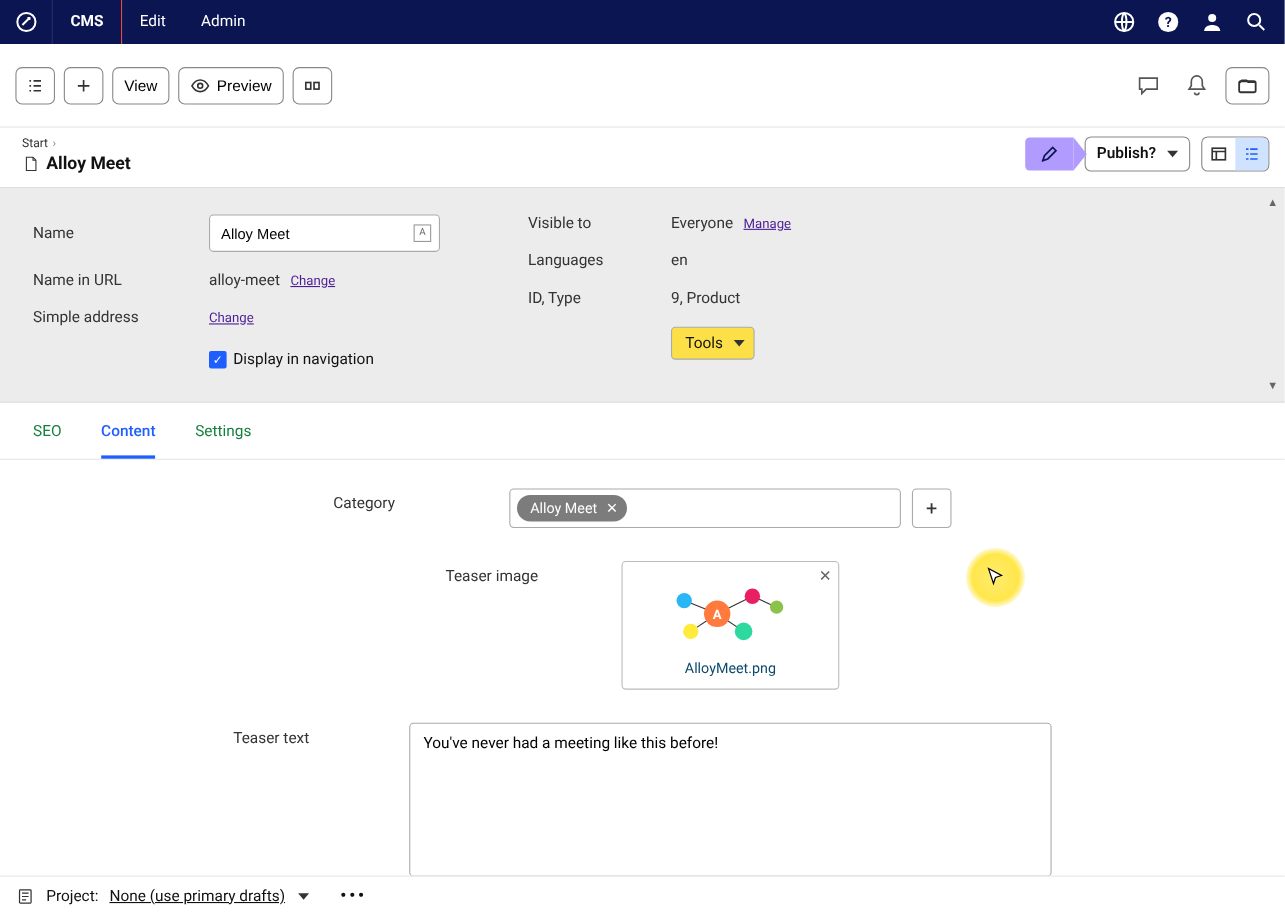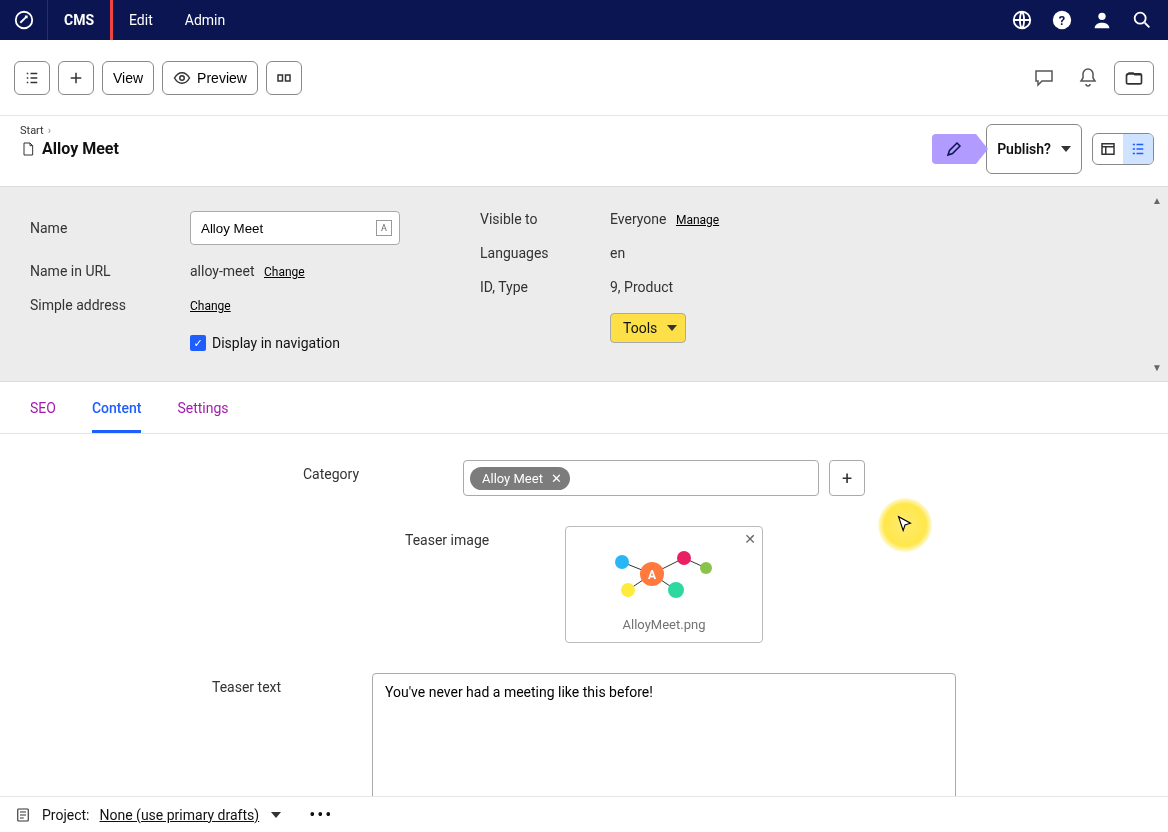--- a/index.html
+++ b/index.html
@@ -3,21 +3,21 @@
 <meta charset="utf-8">
 <style>
   * { box-sizing: border-box; margin: 0; padding: 0; }
   body { font-family: -apple-system, BlinkMacSystemFont, "Segoe UI", Roboto, Arial, sans-serif; font-size: 14px; color: #111; width: 1168px; height: 832px; overflow: hidden; background: #fff; position: relative; }
 
   
   .topbar { background: #0a1551; color: #fff; height: 40px; display: flex; align-items: center; justify-content: space-between; }
   .topbar-left { display: flex; align-items: stretch; height: 100%; }
   .logo-cell { width: 48px; display:flex; align-items:center; justify-content:center; border-right: 1px solid #2a2f6a; }
   .logo-cell svg { width: 22px; height: 22px; }
-  .nav-item { display:flex; align-items:center; padding: 0 16px; color:#fff; cursor:pointer; border-right: 3px solid #ef4444; }
+  .nav-item { display:flex; align-items:center; padding: 0 16px; color:#fff; cursor:pointer; border-right: 1px solid #ef4444; }
   .nav-item.nb { border-right: none; }
   .nav-item.bold { font-weight: 700; }
   .topbar-right { display:flex; align-items:center; gap: 4px; padding-right: 8px; }
   .topbar-icon { width: 36px; height: 36px; display:flex; align-items:center; justify-content:center; cursor:pointer; }
   .topbar-icon svg { width: 22px; height: 22px; fill: #fff; }
 
   
   .toolbar { height: 76px; border-bottom: 1px solid #e5e5e5; display:flex; align-items:center; justify-content:space-between; padding: 0 14px; }
   .tool-group { display:flex; align-items:center; gap: 8px; }
   .btn { border: 1px solid #888; border-radius: 6px; background:#fff; height: 34px; min-width: 34px; display:inline-flex; align-items:center; justify-content:center; padding: 0 10px; cursor:pointer; font-size: 14px; gap:6px; }
@@ -31,62 +31,62 @@
   .crumbrow { display:flex; align-items:flex-start; justify-content:space-between; padding: 8px 14px 12px 20px; }
   .crumb-left { display:flex; flex-direction:column; gap:2px; }
   .breadcrumb { font-size: 11px; color:#333; display:flex; align-items:center; gap:4px; }
   .breadcrumb .chev { color:#888; }
   .page-title-row { display:flex; align-items:center; gap:6px; font-size: 16px; font-weight:700; }
   .page-title-row svg { width:16px; height:16px; }
   .crumb-right { display:flex; align-items:center; gap:10px; }
   .edit-badge { background:#b19bff; width:44px; height:30px; display:flex; align-items:center; justify-content:center; border-radius:4px 0 0 4px; position:relative; }
   .edit-badge::after { content:""; position:absolute; right:-12px; top:0; border-top:15px solid transparent; border-bottom:15px solid transparent; border-left:12px solid #b19bff; }
   .edit-badge svg { width:18px; height:18px; stroke:#0a1551; fill:none; stroke-width:2; }
-  .publish-btn { border:1px solid #888; border-radius:6px; height:50px; padding: 0 10px; display:flex; align-items:center; gap:10px; cursor:pointer; background:#fff; }
+  .publish-btn { border:1px solid #888; border-radius:6px; height:32px; padding: 0 10px; display:flex; align-items:center; gap:10px; cursor:pointer; background:#fff; }
   .view-toggle-group { display:flex; border:1px solid #888; border-radius:6px; overflow:hidden; height:32px; }
   .view-toggle { width:30px; display:flex; align-items:center; justify-content:center; cursor:pointer; }
   .view-toggle.active { background:#cfe2ff; }
   .view-toggle svg { width:18px; height:18px; }
 
   
   .props { background:#ececec; border-top:1px solid #ddd; border-bottom:1px solid #ddd; padding: 24px 30px 30px 30px; position:relative; }
   .prop-carets { position:absolute; right:4px; top:0; bottom:0; width:14px; display:flex; flex-direction:column; justify-content:space-between; align-items:center; padding:8px 0; color:#666; font-size:10px; }
   .props-cols { display:flex; gap: 80px; }
   .props-col { display:flex; flex-direction:column; gap: 18px; }
   .prop-row { display:flex; align-items:center; gap: 20px; }
   .prop-label { width: 140px; color:#333; }
   .text-input { height:34px; border:1px solid #aaa; border-radius:4px; padding:0 34px 0 10px; width:210px; background:#fff; position:relative; }
   .input-wrap { position:relative; display:inline-block; }
   .input-suffix-icon { position:absolute; right:8px; top:50%; transform:translateY(-50%); width:16px; height:16px; border:1px solid #999; display:flex; align-items:center; justify-content:center; font-size:9px; color:#666; cursor:pointer; }
-  .link-small { font-size:12px; color:#000000; text-decoration:underline; cursor:pointer; margin-left:6px; }
+  .link-small { font-size:12px; color:#4c1d95; text-decoration:underline; cursor:pointer; margin-left:6px; }
   .plain-val { color:#333; }
   .checkbox-row { display:flex; align-items:center; gap:6px; margin-left:160px; margin-top:4px; }
   .checkbox { width:16px; height:16px; background:#1e5eff; display:inline-flex; align-items:center; justify-content:center; color:#fff; font-size:11px; border-radius:2px; cursor:pointer; }
   .col2 .prop-label { width: 110px; }
   .tools-dd { border:1px solid #aaa; border-radius:4px; background:#fde047; height:30px; padding:0 28px 0 12px; display:inline-flex; align-items:center; cursor:pointer; position:relative; }
   .tools-dd .caret { position:absolute; right:8px; top:50%; transform:translateY(-50%); }
 
   
   .tabs { display:flex; gap: 36px; padding: 18px 30px 0 30px; border-bottom:1px solid #e5e5e5; }
-  .tab { padding-bottom: 14px; color:#a21caf; cursor:pointer; }
+  .tab { padding-bottom: 14px; color:#15803d; cursor:pointer; }
   .tab.active { color:#1e5eff; border-bottom: 3px solid #1e5eff; font-weight:500; }
 
   
   .tabbody { padding: 26px 30px 40px 30px; display:flex; flex-direction:column; gap: 30px; overflow:auto;align-items:center; }
   .field-row { display:flex; align-items:flex-start; gap: 20px; }
   .field-label { width: 140px; padding-top:6px; color:#333; }
   .tag-input { border:1px solid #aaa; border-radius:4px; min-height:36px; width:356px; display:flex; align-items:center; padding:3px 6px; gap:6px; background:#fff; }
   .tag { background:#7c7c7c; color:#fff; border-radius:14px; padding:4px 8px 4px 12px; display:inline-flex; align-items:center; gap:8px; font-size:13px; }
   .tag .x { cursor:pointer; }
   .add-btn { border:1px solid #aaa; border-radius:4px; width:36px; height:36px; display:flex; align-items:center; justify-content:center; cursor:pointer; font-size:18px; color:#333; }
   .image-card { border:1px solid #bbb; border-radius:4px; width:198px; background:#fff; position:relative; padding:10px 10px 10px 10px; display:flex; flex-direction:column; align-items:center; gap:6px; }
   .image-card .close { position:absolute; right:6px; top:4px; cursor:pointer; color:#666; font-size:14px; }
   .thumb { width:150px; height:74px; display:flex; align-items:center; justify-content:center; }
   .thumb svg { width:120px; height:60px; }
-  .image-name { font-size:13px; color:#737373; }
+  .image-name { font-size:13px; color:#0c4a6e; }
   .textarea { border:1px solid #aaa; border-radius:4px; width:584px; height:140px; padding:10px 12px; font-family:inherit; font-size:14px; resize:none; }
 
   
   .cursor-spot { position:absolute; left:878px; top:498px; width:54px; height:54px; border-radius:50%; background:radial-gradient(circle,#ffeb70 0%,#ffe74a 55%, rgba(255,231,74,0) 75%); display:flex; align-items:center; justify-content:center; pointer-events:none; }
   .cursor-spot svg { width:22px; height:22px; }
 
   
   .footer { position:absolute; left:0; right:0; bottom:0; height:36px; border-top:1px solid #e5e5e5; background:#fff; display:flex; align-items:center; padding:0 14px; gap:10px; }
   .footer svg.doc { width:18px; height:18px; }
   .footer .proj-link { text-decoration:underline; cursor:pointer; }

